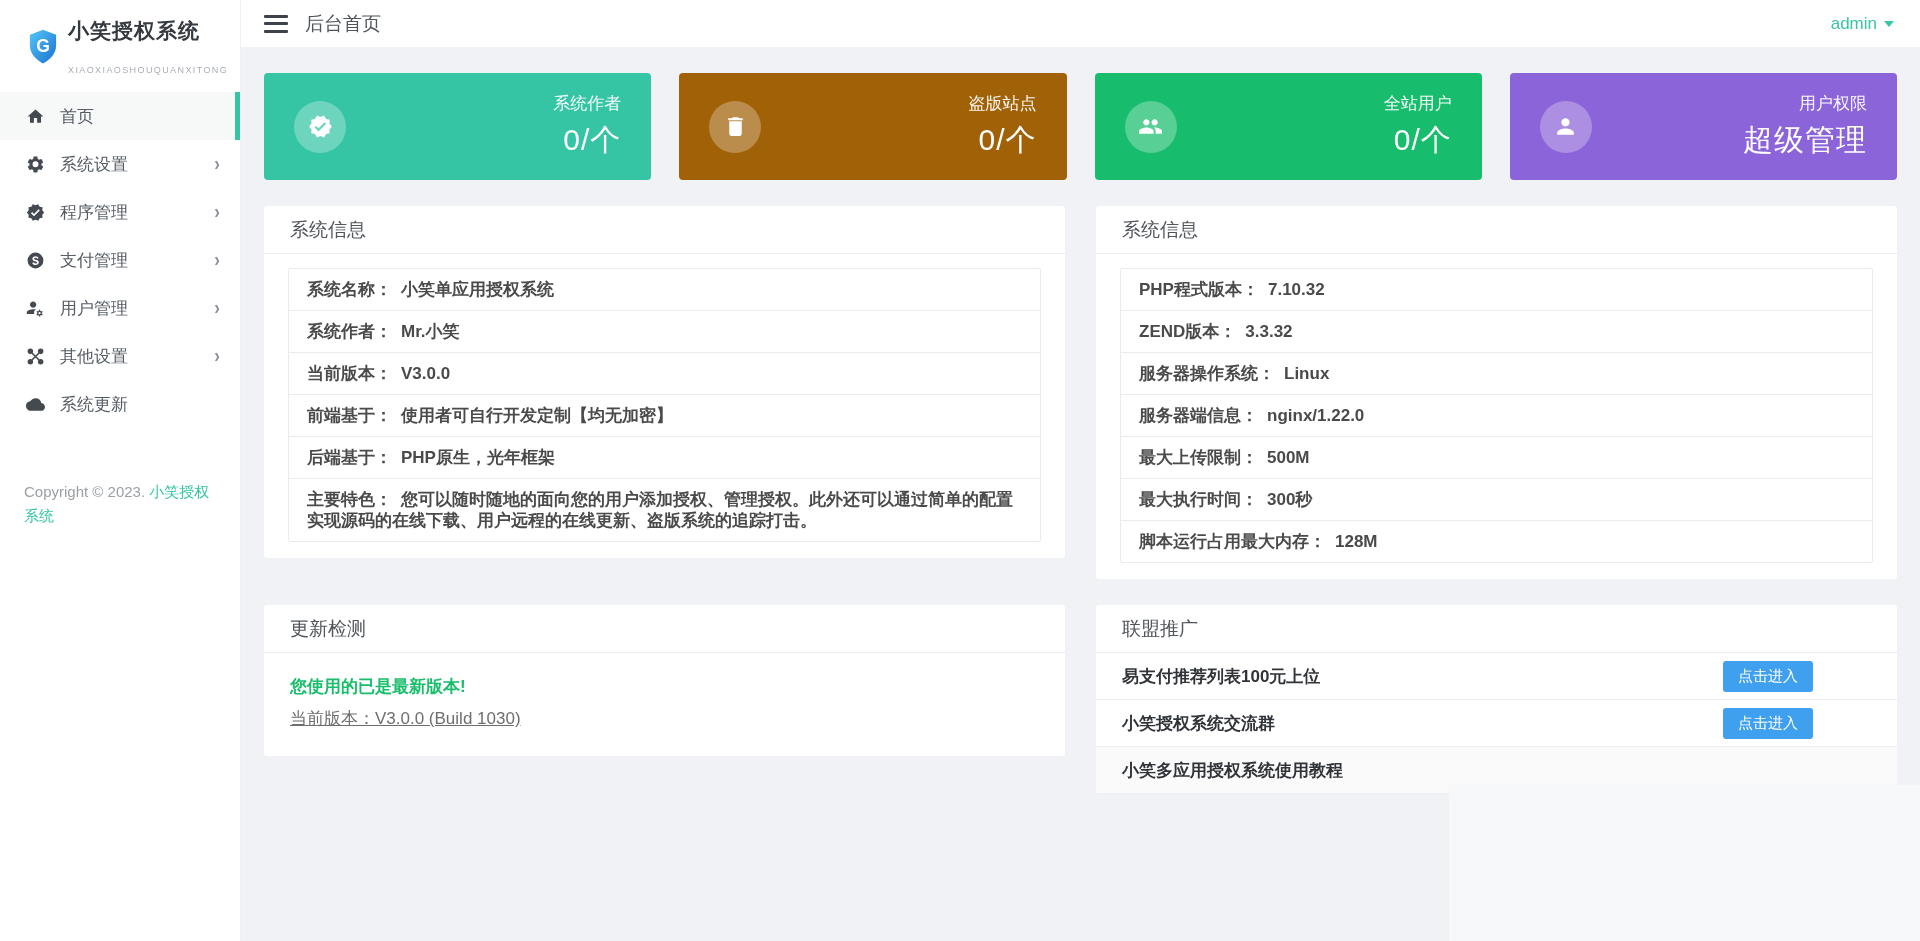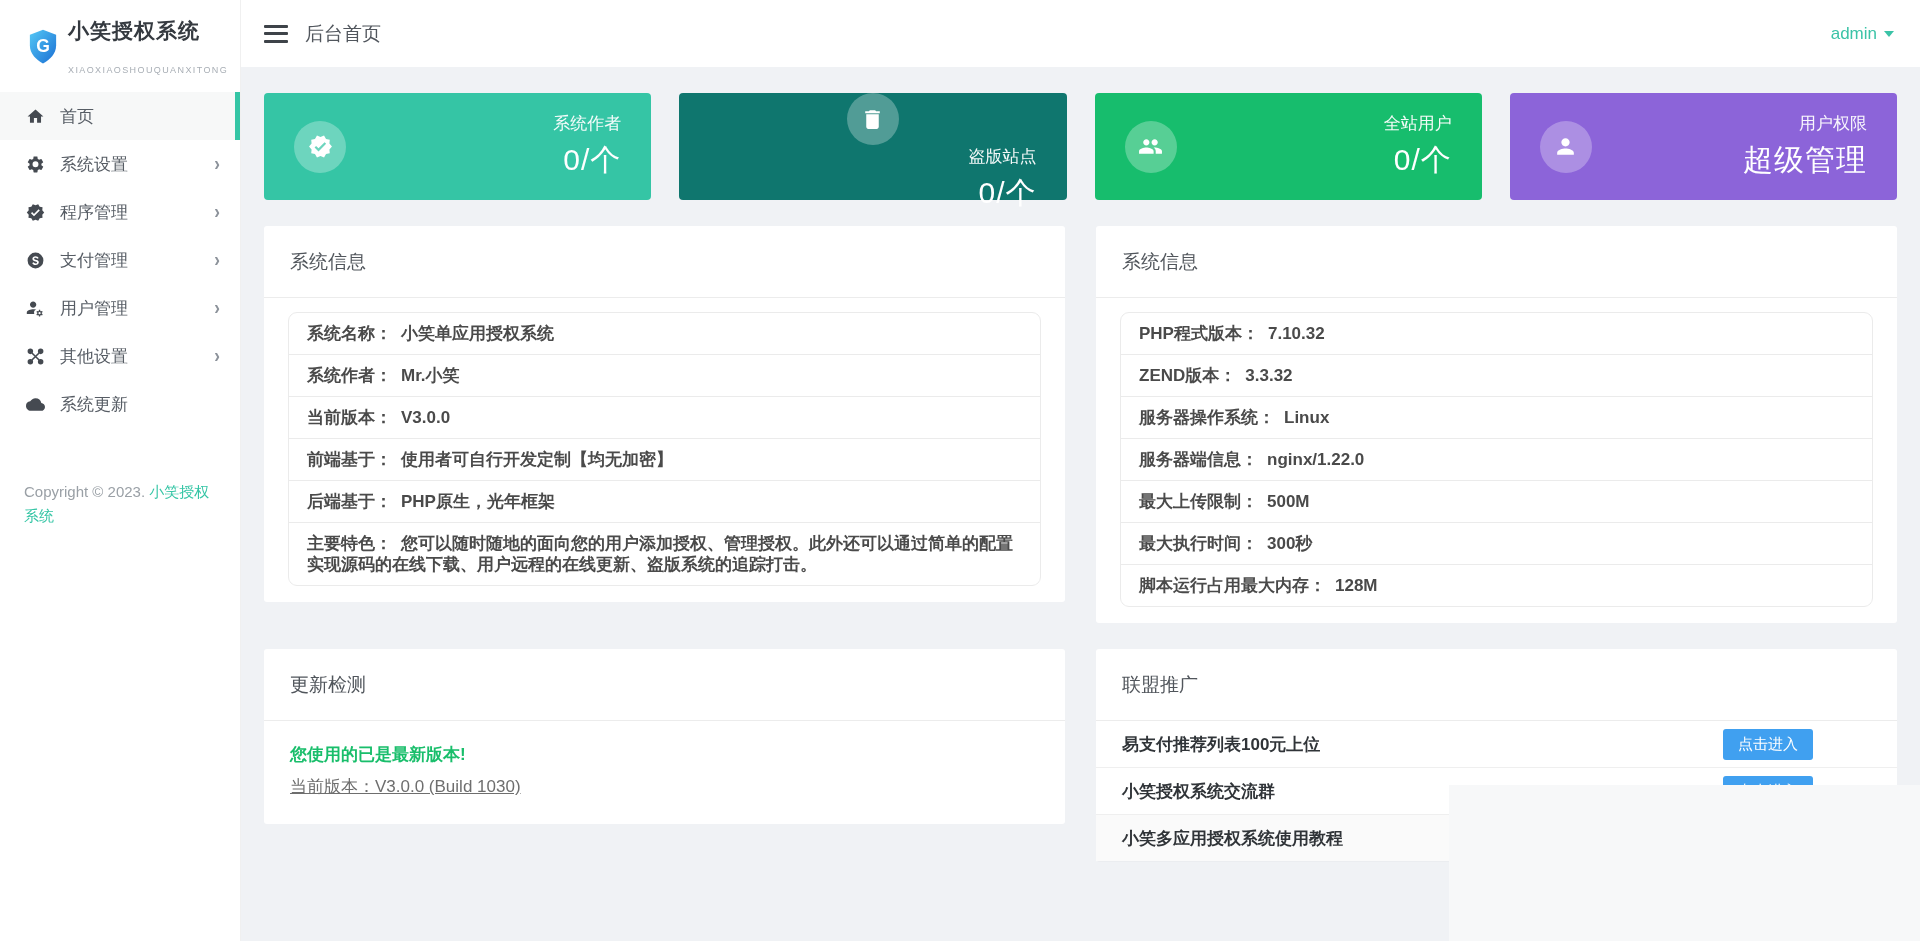--- a/index.html
+++ b/index.html
@@ -21,45 +21,45 @@
   .menu-item .mi-icon svg { width:19px; height:19px; fill:currentColor; }
   .menu-item .mi-label { font-size:17px; margin-left:15px; flex:1; }
   .menu-item .chev { color:#8d939b; font-size:17px; font-weight:bold; transform:scaleY(1.15); }
   .menu-item.active { background:#f7f8f8; }
   .menu-item.active::after { content:""; position:absolute; right:0; top:0; bottom:0; width:5px; background:#35c5a5; }
   .copyright { margin-top:52px; padding:0 18px 0 24px; font-size:15px; color:#9aa0a6; line-height:24px; }
   .copyright a { color:#35c5a5; text-decoration:none; cursor:pointer; }
 
   
   .right-col { flex:1; display:flex; flex-direction:column; min-width:0; }
-  .topbar { height:67px; background:#fff; display:flex; align-items:center; padding:0 26px 0 23px; flex:none; }
+  .topbar { height:47px; background:#fff; display:flex; align-items:center; padding:0 26px 0 23px; flex:none; }
   .hamburger { width:24px; height:18px; display:flex; flex-direction:column; justify-content:space-between; cursor:pointer; }
   .hamburger i { display:block; height:3px; background:#3e4349; border-radius:1px; }
   .crumb { font-size:19px; color:#51565d; margin-left:17px; }
   .topbar .spacer { flex:1; }
   .admin-drop { display:flex; align-items:center; gap:7px; cursor:pointer; color:#3bc3a7; font-size:17px; }
   .caret { width:0; height:0; border-left:5px solid transparent; border-right:5px solid transparent; border-top:6px solid #3bc3a7; }
 
   
   .main { padding:26px 23px; flex:1; }
 
   .stat-row { display:grid; grid-template-columns:repeat(4,1fr); gap:28px; }
   .stat-card { height:107px; border-radius:4px; display:flex; align-items:center; padding:0 30px; color:#fff; }
   .stat-ico { width:52px; height:52px; border-radius:50%; background:rgba(255,255,255,.28); display:flex; align-items:center; justify-content:center; flex:none; }
   .stat-ico svg { width:25px; height:25px; fill:#fff; }
   .stat-right { margin-left:auto; text-align:right; }
   .stat-label { font-size:17px; opacity:.95; }
   .stat-value { font-size:30px; margin-top:5px; letter-spacing:1px; }
 
   .panels-row { display:grid; grid-template-columns:1fr 1fr; gap:31px; margin-top:26px; align-items:start; }
   .panel { background:#fff; border-radius:3px; overflow:hidden; }
-  .panel-head { height:72px; display:flex; align-items:center; padding:0 26px; font-size:19px; color:#51565c; border-bottom:1px solid #ececec; }
+  .panel-head { height:48px; display:flex; align-items:center; padding:0 26px; font-size:19px; color:#51565c; border-bottom:1px solid #ececec; }
   .panel-body { padding:14px 24px 16px 24px; }
 
-  .info-table { border:1px solid #ebebeb; border-radius:9px; }
+  .info-table { border:1px solid #ebebeb; border-radius:2px; }
   .info-row { padding:10px 18px; border-bottom:1px solid #ebebeb; font-size:17px; font-weight:bold; color:#4a4a4a; line-height:21px; }
   .info-row:last-child { border-bottom:none; }
   .info-row .v { margin-left:9px; }
 
   .update-body { padding:22px 21px 26px 26px; }
   .update-status { font-size:17px; font-weight:bold; }
   .update-version { font-size:17px; color:#6e6e6e; margin-top:9px;text-decoration:underline; }
 
   .promo-row { height:47px; display:flex; align-items:center; padding:0 26px; border-bottom:1px solid #efefef; }
   .promo-row:last-child { border-bottom:1px solid #ebedf0; background:#fafafa; }
@@ -191,21 +191,21 @@
           <span class="stat-ico">
             <svg viewBox="0 0 24 24">
                 <path d="M23 12l-2.44-2.79.34-3.69-3.61-.82-1.89-3.2L12 2.96 8.6 1.5 6.71 4.69 3.1 5.5l.34 3.7L1 12l2.44 2.79-.34 3.7 3.61.82L8.6 22.5l3.4-1.47 3.4 1.46 1.89-3.19 3.61-.82-.34-3.69L23 12zm-12.91 4.72l-3.8-3.81 1.48-1.48 2.32 2.33 5.85-5.87 1.48 1.48-7.33 7.35z"></path>
               </svg>
           </span>
           <span class="stat-right">
             <div class="stat-label">系统作者</div>
             <div class="stat-value">0/个</div>
           </span>
         </div>
-        <div class="stat-card" style="background: #0f766e; flex-direction: column;">
+        <div class="stat-card" style="background: #a16207;">
           <span class="stat-ico">
             <svg viewBox="0 0 24 24">
                 <path d="M6 19c0 1.1.9 2 2 2h8c1.1 0 2-.9 2-2V7H6v12zM19 4h-3.5l-1-1h-5l-1 1H5v2h14V4z"></path>
               </svg>
           </span>
           <span class="stat-right">
             <div class="stat-label">盗版站点</div>
             <div class="stat-value">0/个</div>
           </span>
         </div>

